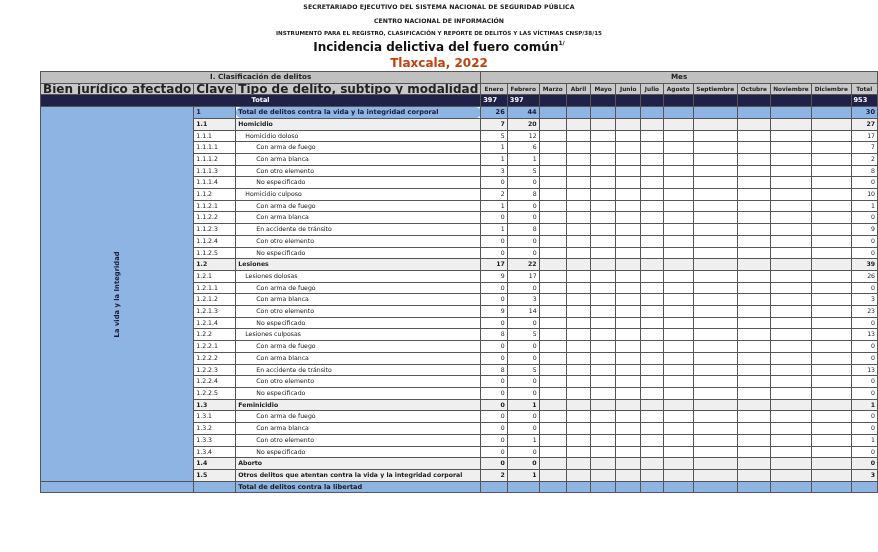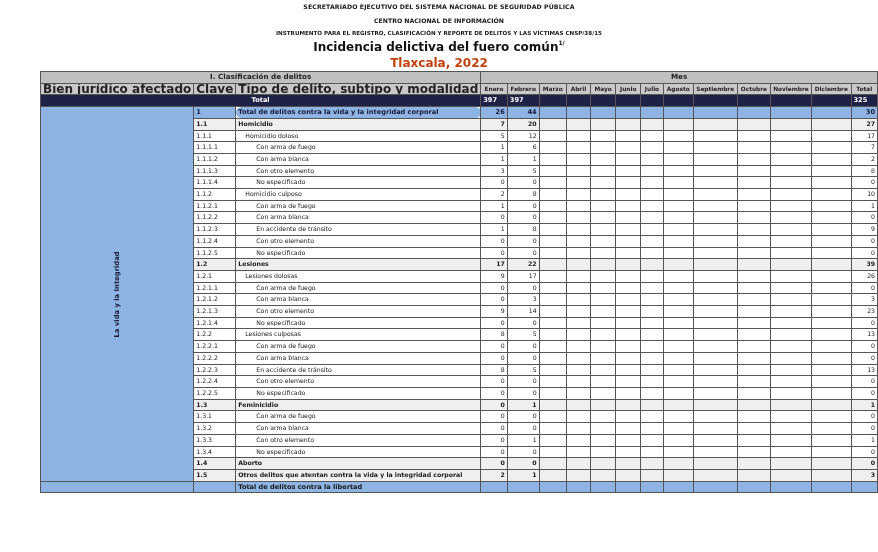--- a/index.html
+++ b/index.html
@@ -92,21 +92,21 @@
       <td></td>
       <td></td>
       <td></td>
       <td></td>
       <td></td>
       <td></td>
       <td></td>
       <td></td>
       <td></td>
       <td></td>
-      <td>325</td>
+      <td>953</td>
     </tr>
     <tr class="blue-row">
       <td class="bien" id="bienCell" rowspan="32"><span class="vert">La vida y la Integridad</span></td>
       <td class="clave">1</td>
       <td class="txt">Total de delitos contra la vida y la integridad corporal</td>
       <td class="num">26</td>
       <td class="num">44</td>
       <td class="num"></td>
       <td class="num"></td>
       <td class="num"></td>

